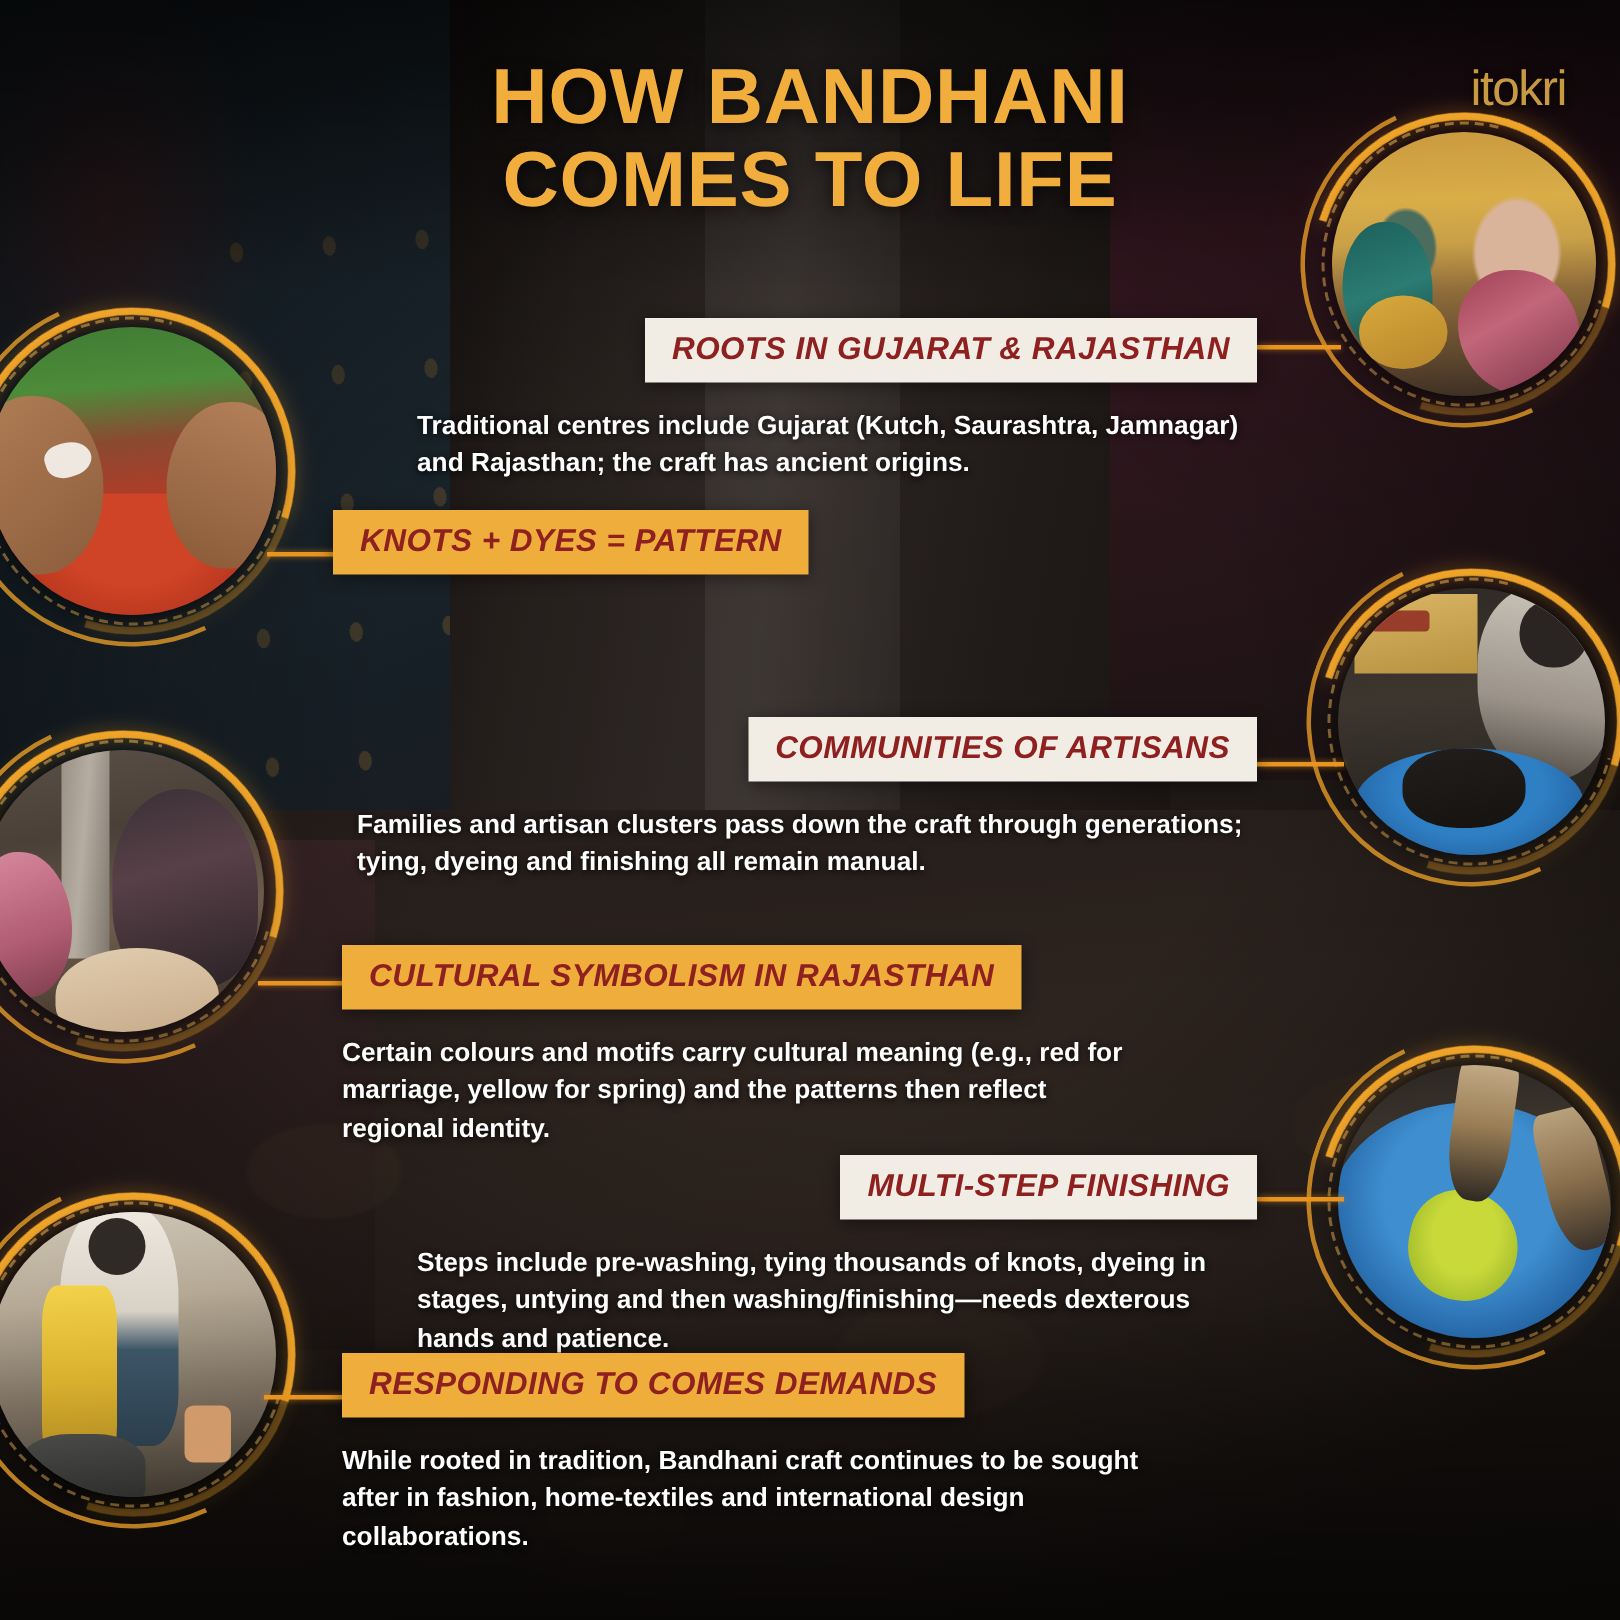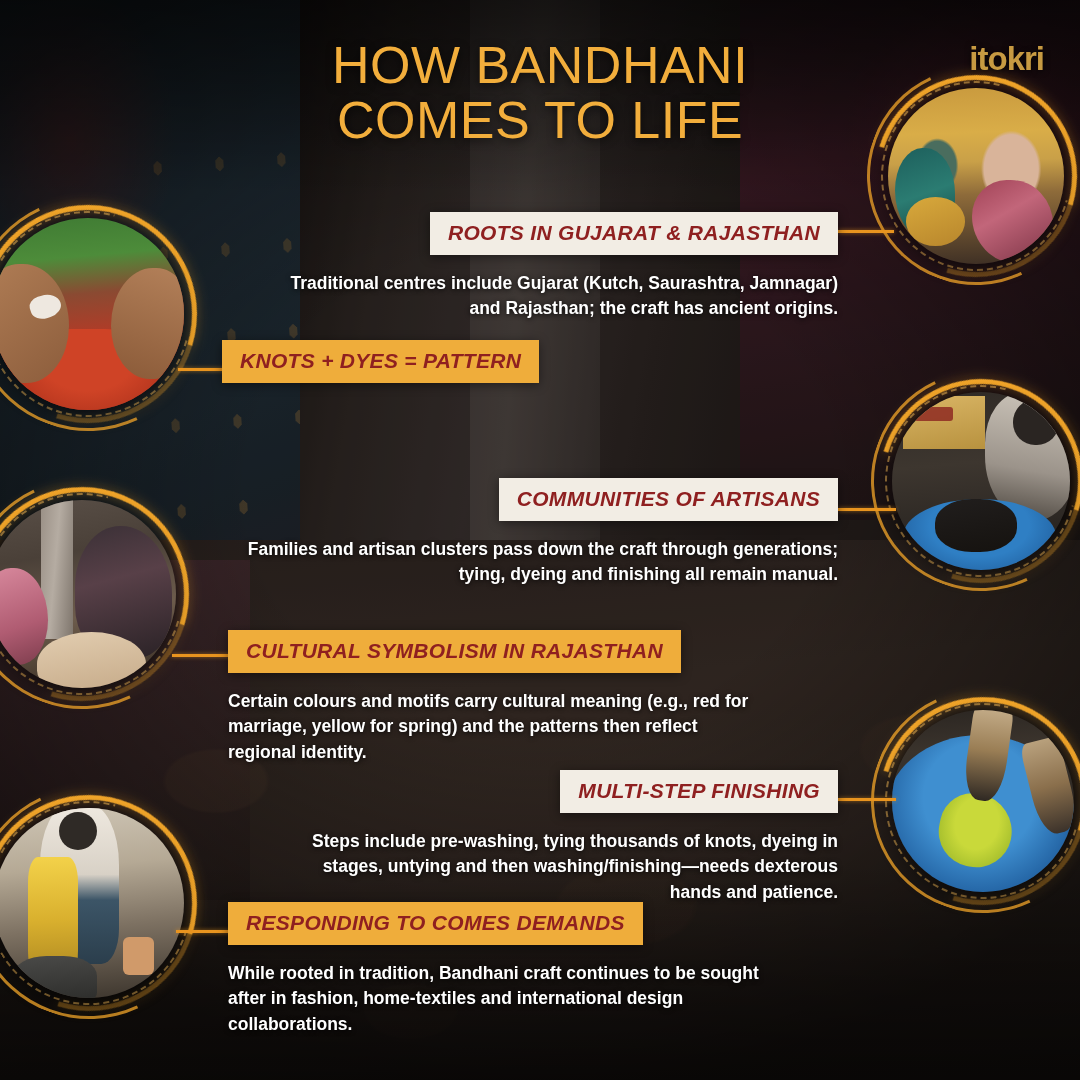--- a/index.html
+++ b/index.html
@@ -76,30 +76,30 @@
     background:rgba(18,14,12,.30);
   }
 
   
   #content { position:absolute; inset:0; z-index:5; }
 
   
   .title {
     position:absolute; left:230px; top:38px; width:620px;
     text-align:center;
-    font-size:52px; font-weight:normal; line-height:1.06;
+    font-size:52px; font-weight:bold; line-height:1.06;
     letter-spacing:.5px;
     color:#f2ae3c;
     text-shadow:0 2px 10px rgba(0,0,0,.65);
   }
 
   
   .logo {
     position:absolute; right:36px; top:40px;
-    font-size:33px; font-weight:bold; letter-spacing:-1px;
+    font-size:33px; font-weight:normal; letter-spacing:-1px;
     color:#c79a42; font-style:normal;
     text-shadow:0 1px 6px rgba(0,0,0,.8);
   }
 
   
   .circ { position:absolute; }
   .circ .ring {
     position:absolute; inset:-13px; border-radius:50%;
     border:5px solid #f4a72a;
     border-left-color:transparent;
@@ -231,21 +231,21 @@
   }
   .sec.cream .head { background:#f2ede4; }
   .sec.amber .head { background:#efad3b; }
   .sec .body {
     margin-top:16px;
     font-size:17.5px; font-weight:bold; line-height:1.45;
     color:#ffffff;
     text-shadow:0 1px 5px rgba(0,0,0,.85);
   }
   .sec.right { text-align:right; }
-  .sec.right .body { text-align:right; }
+  .sec.right .body { text-align:left; }
   .sec.left { text-align:left; }
 
   
   .conn { position:absolute; height:3px; background:#e8941f;
           box-shadow:0 0 4px rgba(232,148,31,.6); }
 </style>
 </head>
 <body>
 
 <div id="bg">

